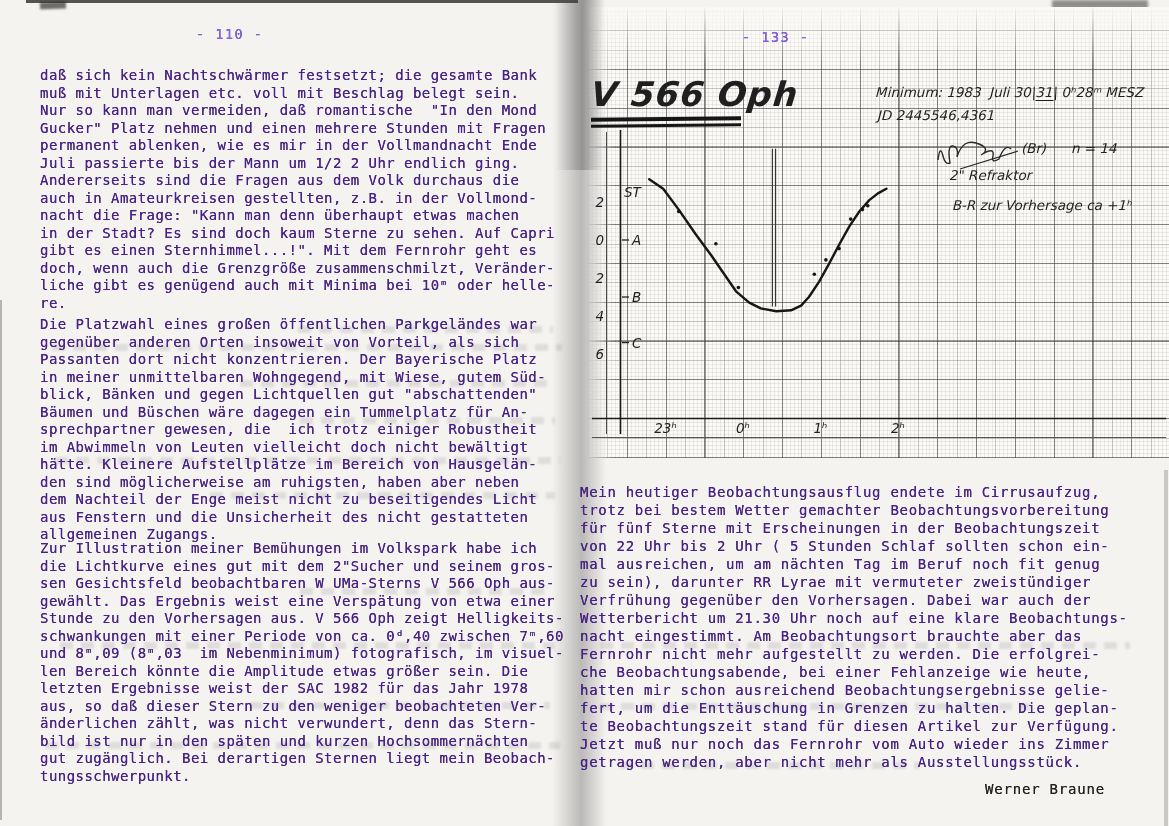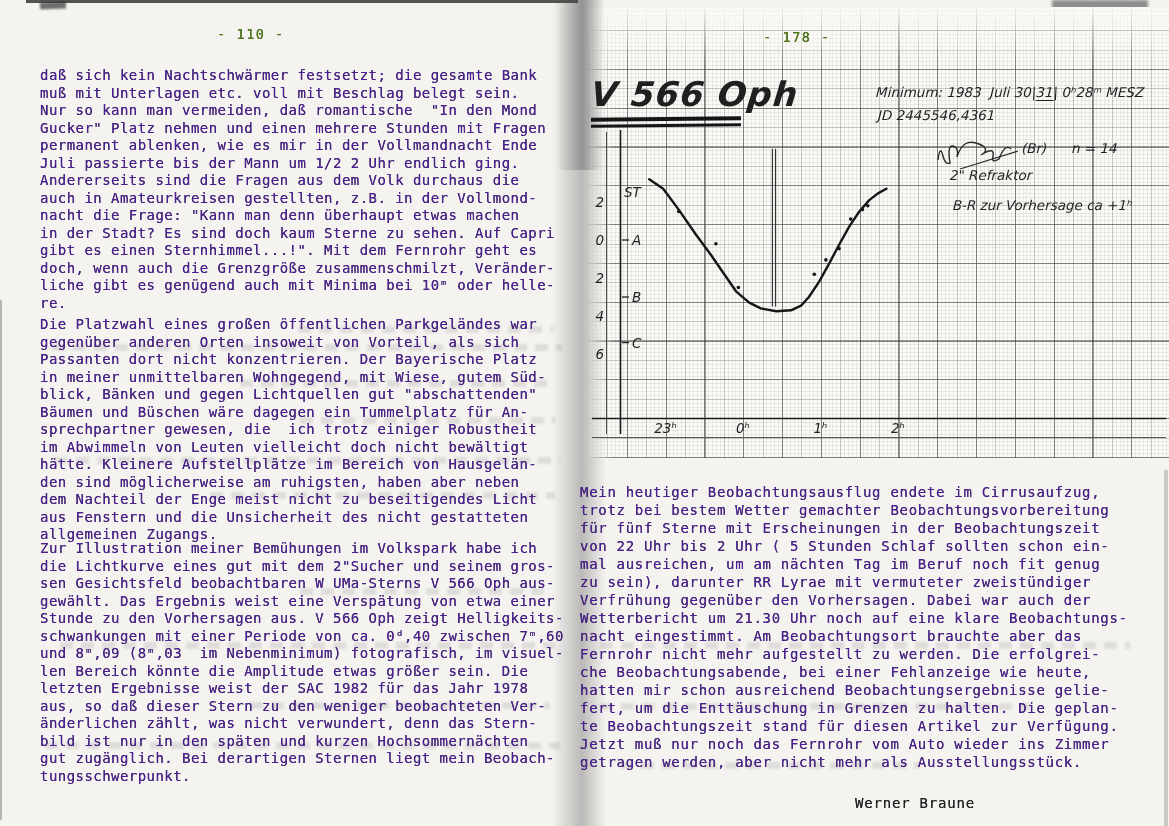--- a/index.html
+++ b/index.html
@@ -18,24 +18,24 @@
           background:linear-gradient(90deg,rgba(0,0,0,0) 0%,rgba(60,60,60,.30) 55%,rgba(0,0,0,0) 100%);}
   .ghost{background:repeating-linear-gradient(90deg,rgba(110,110,110,.20) 0 13px,rgba(0,0,0,0) 13px 21px);
          filter:blur(1.1px);height:7px;opacity:.8;z-index:1;}
   
   .typewriter{color:#4c1d95;font-size:14px;line-height:17.5px;letter-spacing:.45px;z-index:5;
               text-shadow:0 0 .4px rgba(20,20,20,.8);white-space:pre;}
   .left-col{left:40px;top:67px;width:540px;height:730px;}
   .right-col{left:580px;top:483px;width:560px;line-height:18px;letter-spacing:.7px;}
   .para{position:absolute;left:0;}
   .tline{height:inherit;}
-  .page-num{color:#4d7c0f;font-size:13.5px;letter-spacing:1.5px;z-index:6;width:110px;text-align:center;
+  .page-num{color:#8b5cf6;font-size:13.5px;letter-spacing:1.5px;z-index:6;width:110px;
             text-shadow:0 0 .4px rgba(20,20,20,.8);}
-  .signature{left:855px;top:781px;width:250px;color:#222;font-size:14px;
-             letter-spacing:.8px;z-index:5;text-shadow:0 0 .4px rgba(20,20,20,.8);margin-top:14px;}
+  .signature{left:855px;top:781px;width:250px;text-align:right;color:#222;font-size:14px;
+             letter-spacing:.8px;z-index:5;text-shadow:0 0 .4px rgba(20,20,20,.8);}
   
   .paper{left:588px;top:7px;width:581px;height:451px;z-index:1;background-color:#fbfaf7;
     background-image:
       repeating-linear-gradient(0deg,rgba(60,60,60,.50) 0 1.2px,rgba(0,0,0,0) 1.2px 38.8px),
       repeating-linear-gradient(90deg,rgba(60,60,60,.50) 0 1.2px,rgba(0,0,0,0) 1.2px 38.8px),
       repeating-linear-gradient(0deg,rgba(120,120,120,.32) 0 1px,rgba(0,0,0,0) 1px 19.4px),
       repeating-linear-gradient(90deg,rgba(120,120,120,.32) 0 1px,rgba(0,0,0,0) 1px 19.4px),
       repeating-linear-gradient(0deg,rgba(150,150,150,.17) 0 1px,rgba(0,0,0,0) 1px 3.88px),
       repeating-linear-gradient(90deg,rgba(150,150,150,.17) 0 1px,rgba(0,0,0,0) 1px 3.88px);}
   .paper-top-fade{left:588px;top:7px;width:581px;height:58px;z-index:2;
@@ -84,21 +84,21 @@
 <div class="abs ghost" style="left:210px;top:492px;width:345px;"></div>
 <div class="abs ghost" style="left:300px;top:588px;width:250px;"></div>
 <div class="abs ghost" style="left:60px;top:642px;width:495px;"></div>
 <div class="abs ghost" style="left:250px;top:702px;width:300px;"></div>
 <div class="abs ghost" style="left:45px;top:742px;width:515px;"></div>
 <div class="abs ghost" style="left:600px;top:642px;width:530px;"></div>
 <div class="abs ghost" style="left:600px;top:703px;width:430px;"></div>
 <div class="abs ghost" style="left:620px;top:762px;width:300px;"></div>
 
 <div class="abs page-num" style="left:196px;top:26px;">- 110 -</div>
-<div class="abs page-num" style="left:742px;top:29px;">- 178 -</div>
+<div class="abs page-num" style="left:742px;top:29px;">- 133 -</div>
 
 <div class="abs typewriter left-col">
   <div class="para" style="top:0;"><div class="tline">daß sich kein Nachtschwärmer festsetzt; die gesamte Bank</div><div class="tline">muß mit Unterlagen etc. voll mit Beschlag belegt sein.</div><div class="tline">Nur so kann man vermeiden, daß romantische  "In den Mond</div><div class="tline">Gucker" Platz nehmen und einen mehrere Stunden mit Fragen</div><div class="tline">permanent ablenken, wie es mir in der Vollmandnacht Ende</div><div class="tline">Juli passierte bis der Mann um 1/2 2 Uhr endlich ging.</div><div class="tline">Andererseits sind die Fragen aus dem Volk durchaus die</div><div class="tline">auch in Amateurkreisen gestellten, z.B. in der Vollmond-</div><div class="tline">nacht die Frage: "Kann man denn überhaupt etwas machen</div><div class="tline">in der Stadt? Es sind doch kaum Sterne zu sehen. Auf Capri</div><div class="tline">gibt es einen Sternhimmel...!". Mit dem Fernrohr geht es</div><div class="tline">doch, wenn auch die Grenzgröße zusammenschmilzt, Veränder-</div><div class="tline">liche gibt es genügend auch mit Minima bei 10ᵐ oder helle-</div><div class="tline">re.</div></div>
   <div class="para" style="top:249px;"><div class="tline">Die Platzwahl eines großen öffentlichen Parkgeländes war</div><div class="tline">gegenüber anderen Orten insoweit von Vorteil, als sich</div><div class="tline">Passanten dort nicht konzentrieren. Der Bayerische Platz</div><div class="tline">in meiner unmittelbaren Wohngegend, mit Wiese, gutem Süd-</div><div class="tline">blick, Bänken und gegen Lichtquellen gut "abschattenden"</div><div class="tline">Bäumen und Büschen wäre dagegen ein Tummelplatz für An-</div><div class="tline">sprechpartner gewesen, die  ich trotz einiger Robustheit</div><div class="tline">im Abwimmeln von Leuten vielleicht doch nicht bewältigt</div><div class="tline">hätte. Kleinere Aufstellplätze im Bereich von Hausgelän-</div><div class="tline">den sind möglicherweise am ruhigsten, haben aber neben</div><div class="tline">dem Nachteil der Enge meist nicht zu beseitigendes Licht</div><div class="tline">aus Fenstern und die Unsicherheit des nicht gestatteten</div><div class="tline">allgemeinen Zugangs.</div></div>
   <div class="para" style="top:473px;"><div class="tline">Zur Illustration meiner Bemühungen im Volkspark habe ich</div><div class="tline">die Lichtkurve eines gut mit dem 2"Sucher und seinem gros-</div><div class="tline">sen Gesichtsfeld beobachtbaren W UMa-Sterns V 566 Oph aus-</div><div class="tline">gewählt. Das Ergebnis weist eine Verspätung von etwa einer</div><div class="tline">Stunde zu den Vorhersagen aus. V 566 Oph zeigt Helligkeits-</div><div class="tline">schwankungen mit einer Periode von ca. 0ᵈ,40 zwischen 7ᵐ,60</div><div class="tline">und 8ᵐ,09 (8ᵐ,03  im Nebenminimum) fotografisch, im visuel-</div><div class="tline">len Bereich könnte die Amplitude etwas größer sein. Die</div><div class="tline">letzten Ergebnisse weist der SAC 1982 für das Jahr 1978</div><div class="tline">aus, so daß dieser Stern zu den weniger beobachteten Ver-</div><div class="tline">änderlichen zählt, was nicht verwundert, denn das Stern-</div><div class="tline">bild ist nur in den späten und kurzen Hochsommernächten</div><div class="tline">gut zugänglich. Bei derartigen Sternen liegt mein Beobach-</div><div class="tline">tungsschwerpunkt.</div></div>
 </div>
 
 <div class="abs typewriter right-col"><div class="tline">Mein heutiger Beobachtungsausflug endete im Cirrusaufzug,</div><div class="tline">trotz bei bestem Wetter gemachter Beobachtungsvorbereitung</div><div class="tline">für fünf Sterne mit Erscheinungen in der Beobachtungszeit</div><div class="tline">von 22 Uhr bis 2 Uhr ( 5 Stunden Schlaf sollten schon ein-</div><div class="tline">mal ausreichen, um am nächten Tag im Beruf noch fit genug</div><div class="tline">zu sein), darunter RR Lyrae mit vermuteter zweistündiger</div><div class="tline">Verfrühung gegenüber den Vorhersagen. Dabei war auch der</div><div class="tline">Wetterbericht um 21.30 Uhr noch auf eine klare Beobachtungs-</div><div class="tline">nacht eingestimmt. Am Beobachtungsort brauchte aber das</div><div class="tline">Fernrohr nicht mehr aufgestellt zu werden. Die erfolgrei-</div><div class="tline">che Beobachtungsabende, bei einer Fehlanzeige wie heute,</div><div class="tline">hatten mir schon ausreichend Beobachtungsergebnisse gelie-</div><div class="tline">fert, um die Enttäuschung in Grenzen zu halten. Die geplan-</div><div class="tline">te Beobachtungszeit stand für diesen Artikel zur Verfügung.</div><div class="tline">Jetzt muß nur noch das Fernrohr vom Auto wieder ins Zimmer</div><div class="tline">getragen werden, aber nicht mehr als Ausstellungsstück.</div></div>
 <div class="abs typewriter signature">Werner Braune</div>
 

